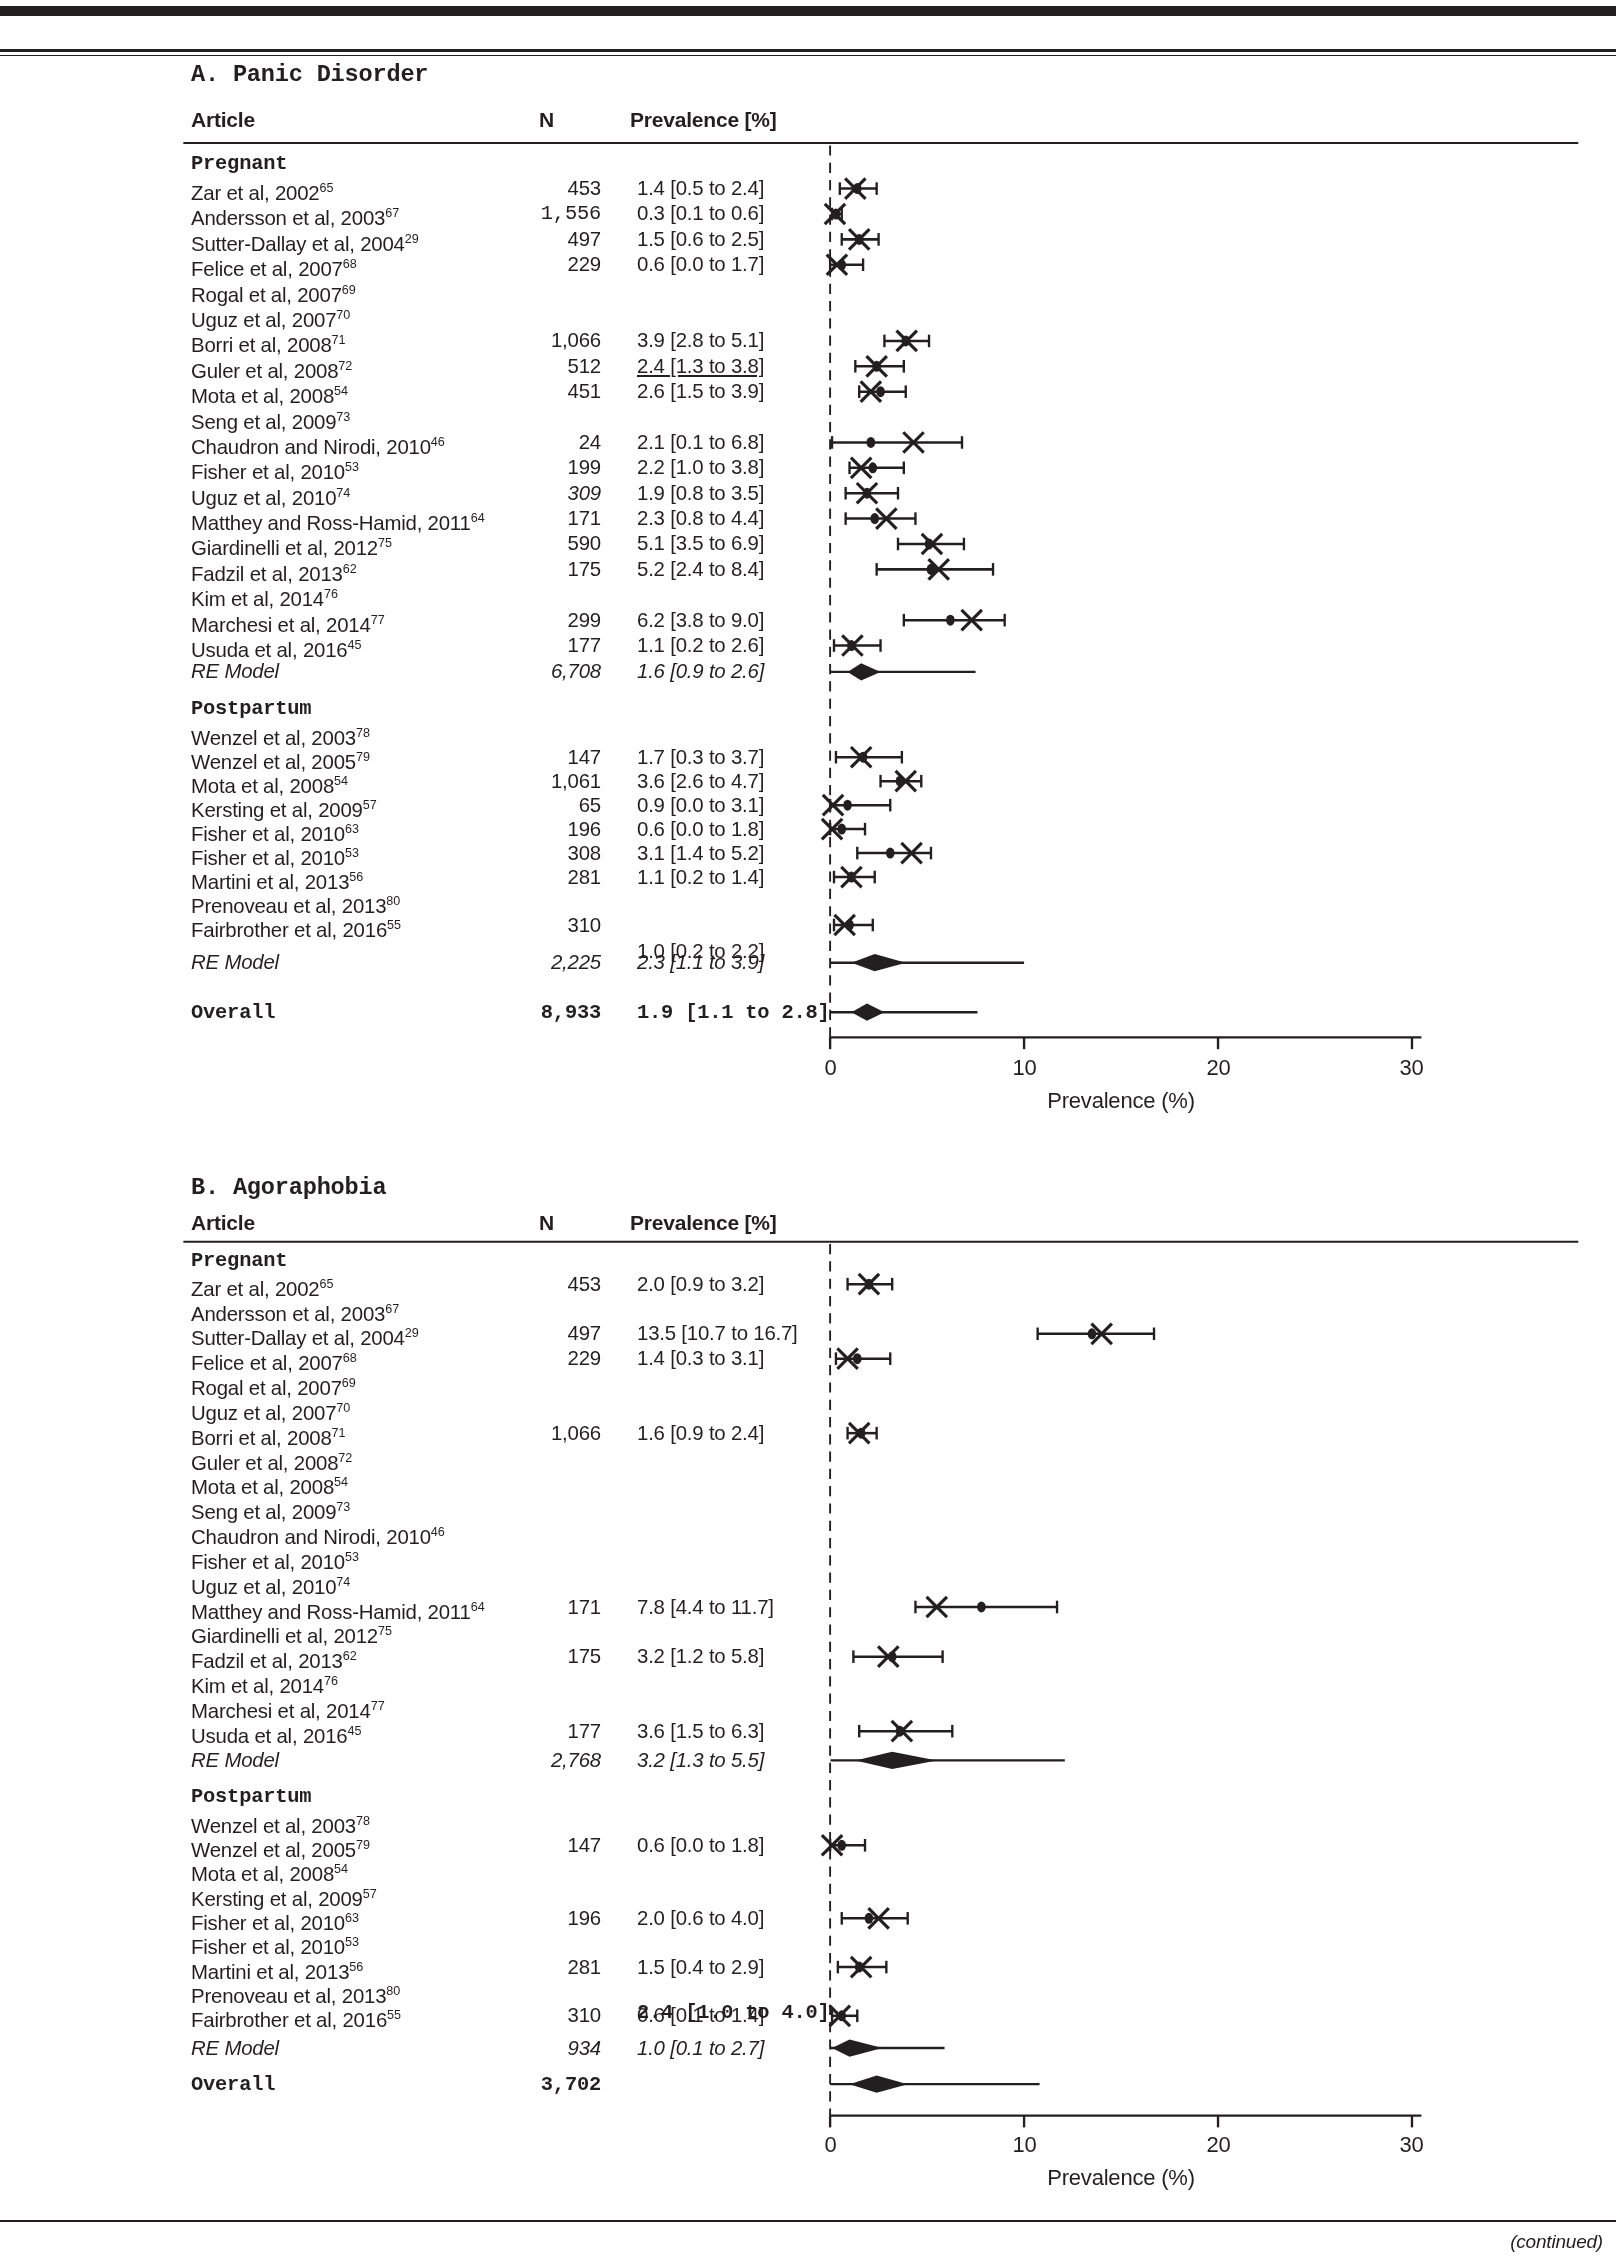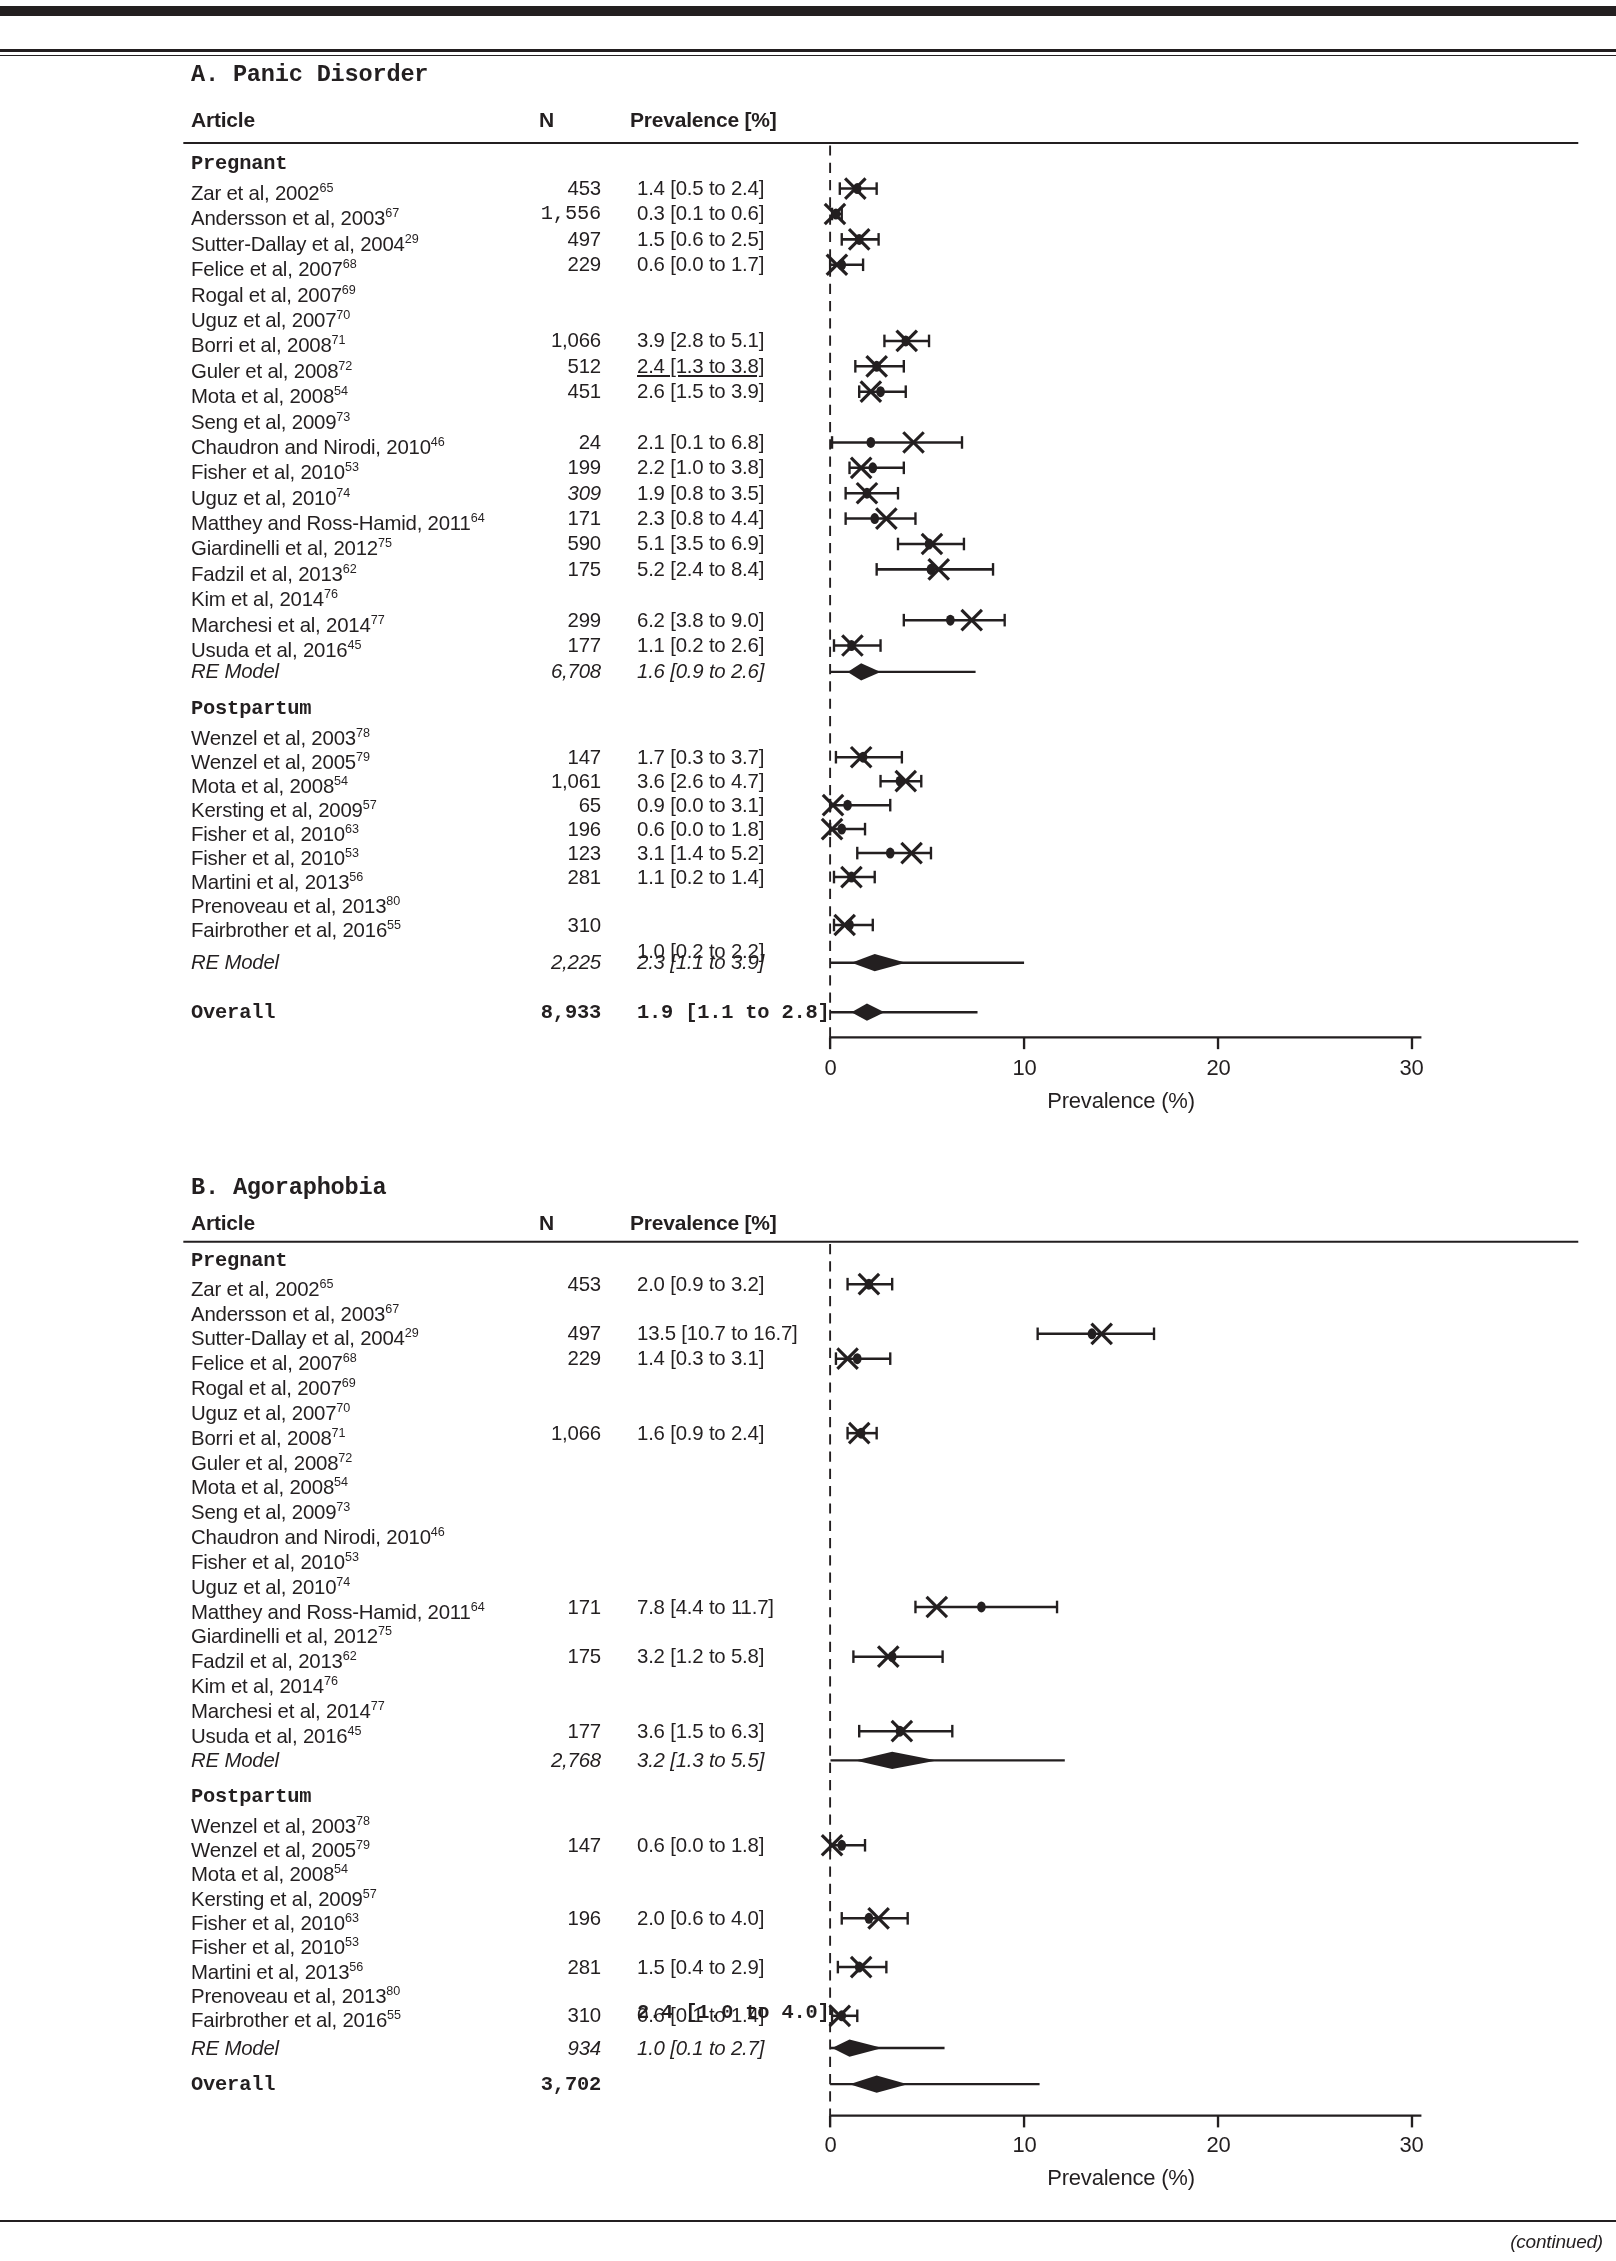--- a/index.html
+++ b/index.html
@@ -324,21 +324,21 @@
         <div class="txt row-text" style="left:191px;top:769px;">Mota et al, 2008<span class="sup">54</span></div>
         <div class="txt row-text right" style="left:428px;width:173px;top:769px;">1,061</div>
         <div class="txt row-text" style="left:637px;top:769px;">3.6 [2.6 to 4.7]</div>
         <div class="txt row-text" style="left:191px;top:793px;">Kersting et al, 2009<span class="sup">57</span></div>
         <div class="txt row-text right" style="left:428px;width:173px;top:793px;">65</div>
         <div class="txt row-text" style="left:637px;top:793px;">0.9 [0.0 to 3.1]</div>
         <div class="txt row-text" style="left:191px;top:817px;">Fisher et al, 2010<span class="sup">63</span></div>
         <div class="txt row-text right" style="left:428px;width:173px;top:817px;">196</div>
         <div class="txt row-text" style="left:637px;top:817px;">0.6 [0.0 to 1.8]</div>
         <div class="txt row-text" style="left:191px;top:841px;">Fisher et al, 2010<span class="sup">53</span></div>
-        <div class="txt row-text right" style="left:428px;width:173px;top:841px;">123</div>
+        <div class="txt row-text right" style="left:428px;width:173px;top:841px;">308</div>
         <div class="txt row-text" style="left:637px;top:841px;">3.1 [1.4 to 5.2]</div>
         <div class="txt row-text" style="left:191px;top:865px;">Martini et al, 2013<span class="sup">56</span></div>
         <div class="txt row-text right" style="left:428px;width:173px;top:865px;">281</div>
         <div class="txt row-text" style="left:637px;top:865px;">1.1 [0.2 to 1.4]</div>
         <div class="txt row-text" style="left:191px;top:889px;">Prenoveau et al, 2013<span class="sup">80</span></div>
         <div class="txt row-text" style="left:191px;top:913px;">Fairbrother et al, 2016<span class="sup">55</span></div>
         <div class="txt row-text right" style="left:428px;width:173px;top:913px;">310</div>
         <div class="txt row-text" style="left:637px;top:913px;margin-top:26px;">1.0 [0.2 to 2.2]</div>
         <div class="txt row-text italic" style="left:191px;top:950px;">RE Model</div>
         <div class="txt row-text italic right" style="left:428px;width:173px;top:950px;">2,225</div>

